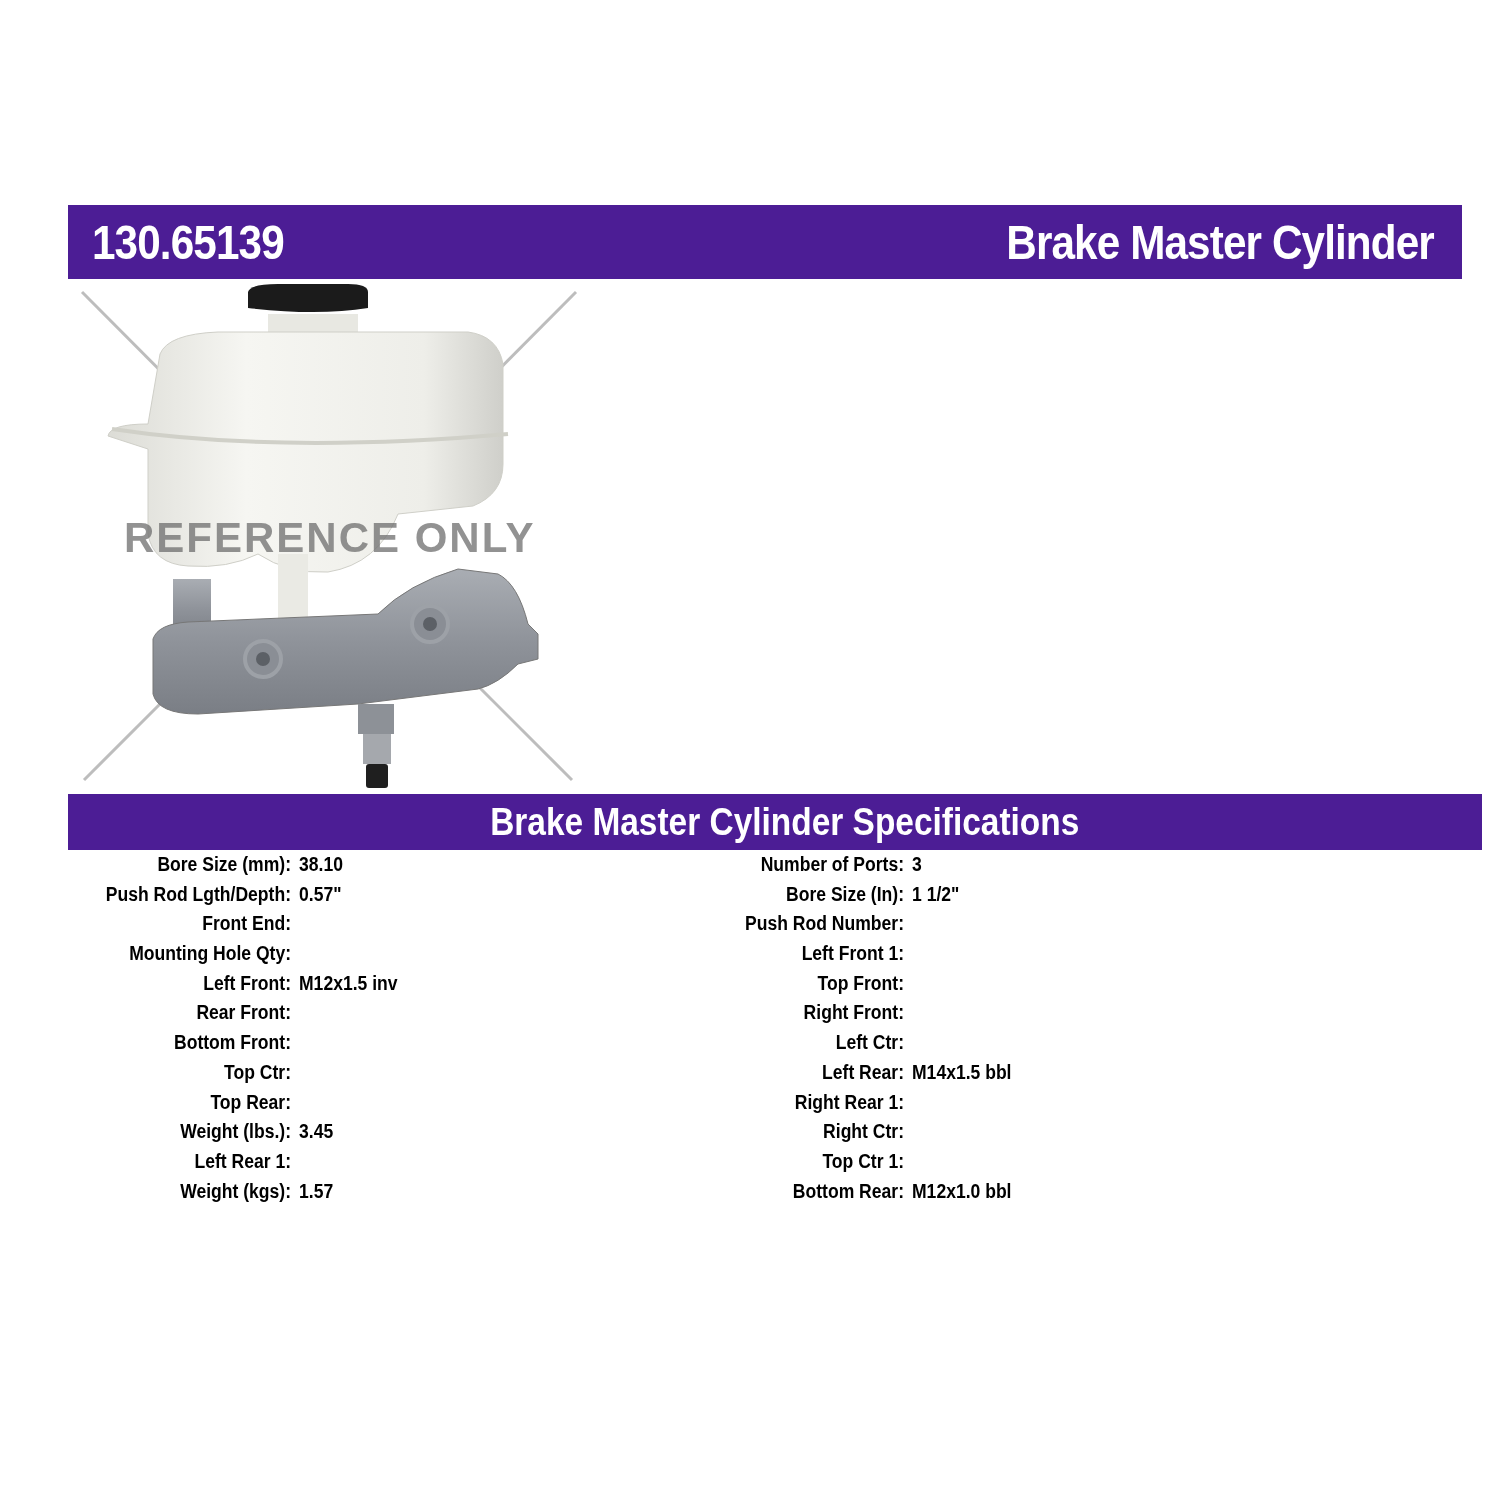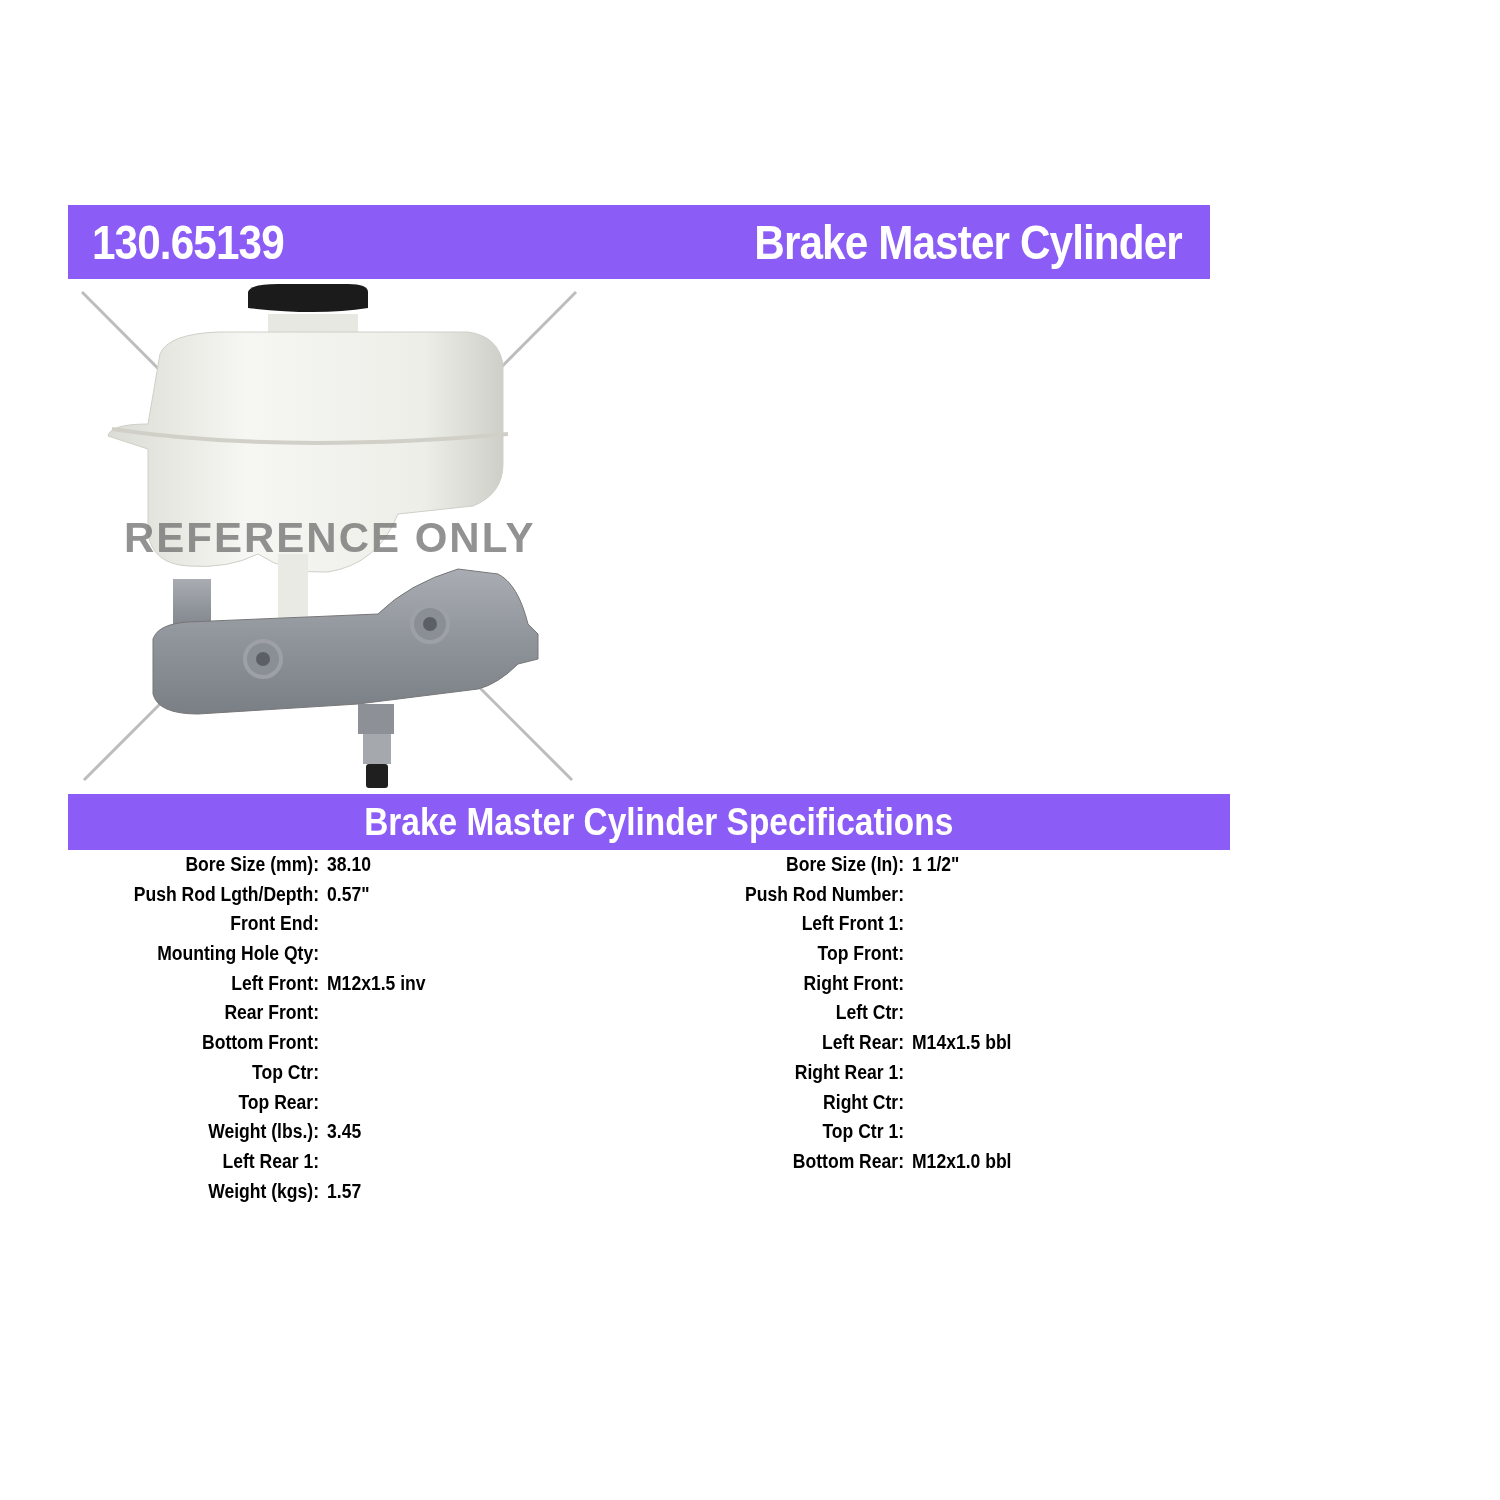--- a/index.html
+++ b/index.html
@@ -1,18 +1,18 @@
 <!DOCTYPE html>
 <html><head>
   <meta charset="utf-8">
   <style>
     html, body { margin: 0; padding: 0; background: #ffffff; }
     body { width: 1500px; height: 1500px; position: relative; overflow: hidden;
            font-family: "Liberation Sans", sans-serif; color: #000; }
-    .bar { position: absolute; left: 68px; width: 1142px; background: #8b5cf6; color: #fff;
+    .bar { position: absolute; left: 68px; width: 1394px; background: #4c1d95; color: #fff;
            font-weight: bold; font-stretch: condensed; }
     .top-bar { top: 205px; height: 74px; }
     .top-bar .part { position: absolute; left: 24px; top: 10px; font-size: 48px; letter-spacing: -1px;
                      transform: scaleX(0.88); transform-origin: left center; }
     .top-bar .title { position: absolute; right: 28px; top: 10px; font-size: 48px; letter-spacing: -1px;
                       transform: scaleX(0.88); transform-origin: right center; }
     .spec-bar { top: 794px; height: 56px; text-align: center; padding-left: 20px; }
     .spec-bar .spec-title { display: inline-block; font-size: 38px; line-height: 56px;
                             transform: scaleX(0.88); }
 
@@ -23,21 +23,21 @@
     .specs { position: absolute; top: 853px; left: 0; width: 1500px; }
     .col { position: absolute; top: 0; }
     .col-left { left: 0; }
     .col-right { left: 613px; }
     .row { position: relative; height: 29.7px; font-weight: bold; font-size: 19.5px; white-space: nowrap; }
     .row .lbl { position: absolute; right: 0; width: 300px; text-align: right;
                 transform: scaleX(0.9); transform-origin: right center; }
     .col-left .row .lbl { left: -9px; width: 300px; }
     .col-right .row .lbl { left: -9px; width: 300px; }
     .row .val { position: absolute; left: 299px; transform: scaleX(0.9); transform-origin: left center; }
-    .col-left .row { width: 600px; margin-left: 28px; }
+    .col-left .row { width: 600px; }
     .col-right .row { width: 600px; }
   </style>
 </head>
 <body>
 
 <div class="bar top-bar">
   <span class="part">130.65139</span>
   <span class="title">Brake Master Cylinder</span>
 </div>
 
@@ -134,20 +134,24 @@
         <span class="lbl">Left Rear 1:</span>
         <span class="val"></span>
       </div>
     <div class="row">
         <span class="lbl">Weight (kgs):</span>
         <span class="val">1.57</span>
       </div>
   </div>
   <div class="col col-right">
     <div class="row">
+        <span class="lbl">Number of Ports:</span>
+        <span class="val">3</span>
+      </div>
+    <div class="row">
         <span class="lbl">Bore Size (In):</span>
         <span class="val">1 1/2"</span>
       </div>
     <div class="row">
         <span class="lbl">Push Rod Number:</span>
         <span class="val"></span>
       </div>
     <div class="row">
         <span class="lbl">Left Front 1:</span>
         <span class="val"></span>

